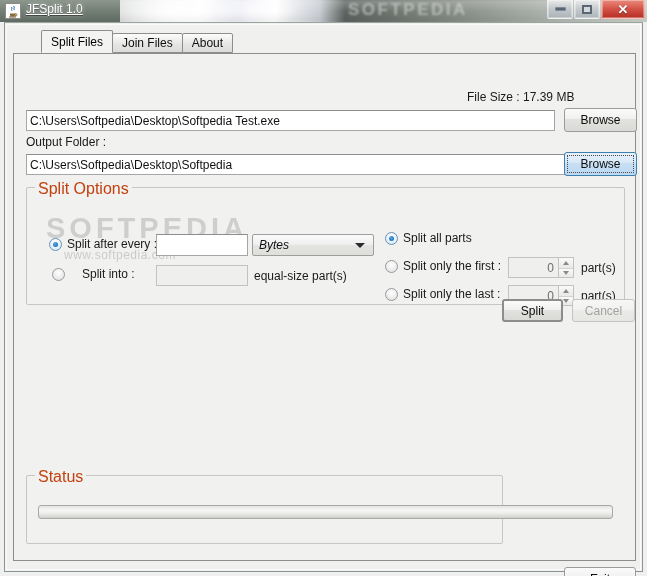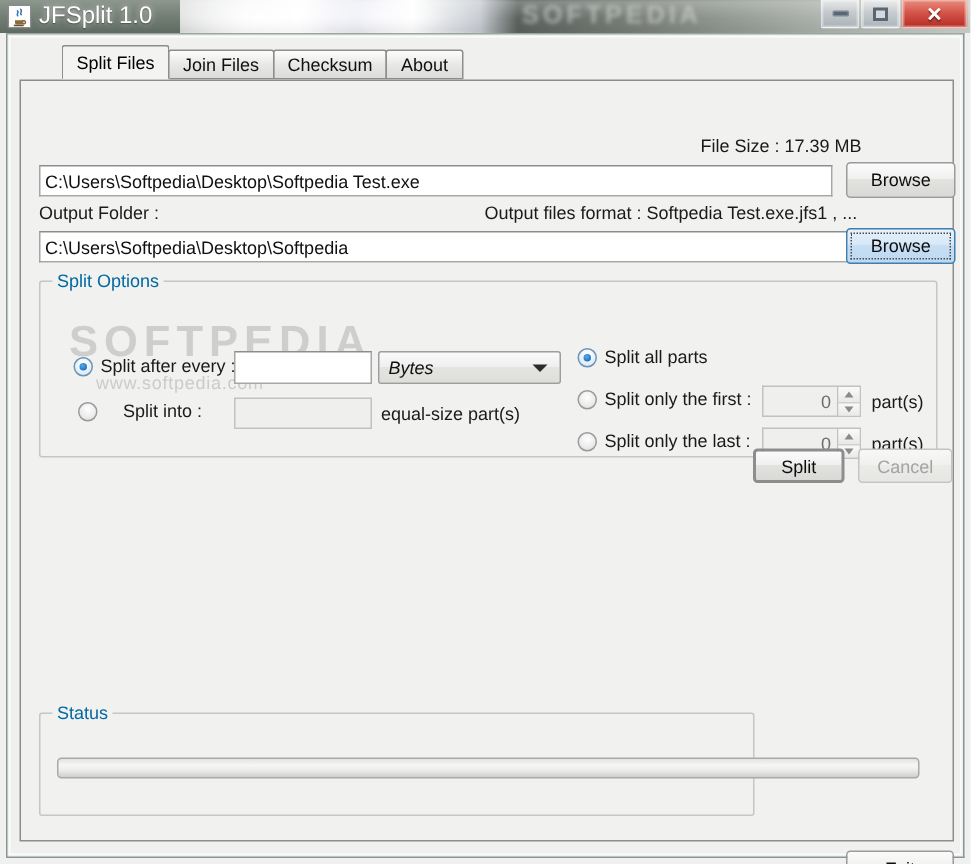--- a/index.html
+++ b/index.html
@@ -50,23 +50,24 @@
   #titlebar .tb-left {
     position: absolute; left: 0; top: 0; width: 120px; height: 22px;
     background: linear-gradient(to bottom, #8d978e, #737e75 50%, #5f6a62);
   }
   #app-icon {
     position: absolute; left: 5px; top: 3px;
     width: 16px; height: 16px;
   }
   #app-title {
     position: absolute; left: 26px; top: 2px;
-    font-size: 16px; color: #ffffff;
+    font-size: 12px; color: #ffffff;
     text-shadow: 0 0 4px rgba(255,255,255,.6), 0 1px 1px rgba(0,0,0,.55);
     white-space: nowrap;
+    text-decoration: underline;
   }
 
   
   .winbtns { position: absolute; right: 2px; top: 0px; display: flex; gap: 0; }
   .winbtn {
     width: 26px; height: 19px;
     border: 1px solid rgba(255,255,255,.55);
     border-top: none;
     border-radius: 0 0 2px 2px;
     display: flex; align-items: center; justify-content: center;
@@ -180,21 +181,21 @@
   .group .gbox {
     position: absolute; left: 0; top: 7px; right: 0; bottom: 0;
     border: 1px solid #c6c6c4;
     border-radius: 2px;
     background: transparent;
   }
   .group .gtitle {
     position: absolute; left: 9px; top: 0;
     background: #f1f1f0;
     padding: 0 3px;
-    font-size: 12px; color: #0369a1;
+    font-size: 16px; color: #c2410c;
     white-space: nowrap;
   }
 
   
   .radio-row { position: absolute; display: flex; align-items: center; }
   .radio {
     width: 13px; height: 13px; border-radius: 50%;
     background: radial-gradient(circle at 50% 35%, #ffffff, #ebebeb 60%, #dcdcdc);
     border: 1px solid #9a9a9a;
     position: relative; flex: 0 0 auto;
@@ -317,39 +318,35 @@
     <div id="client-inner">
 
       <div id="tabstrip">
         <div class="tab active">
           <span>Split Files</span>
         </div>
         <div class="tab">
           <span>Join Files</span>
         </div>
         <div class="tab">
-          <span>Checksum</span>
-        </div>
-        <div class="tab">
           <span>About</span>
         </div>
       </div>
 
       <div id="tabpanel">
 
         <div class="lbl" style="left:453px; top:36px;">File Size : 17.39 MB</div>
 
         <div class="tfield" style="left:12px; top:56px; width:529px; height:21px;">C:\Users\Softpedia\Desktop\Softpedia Test.exe</div>
 
         <div class="btn" style="left:550px; top:54px; width:73px; height:24px;">
           <span>Browse</span>
         </div>
 
         <div class="lbl" style="left:12px; top:81px;">Output Folder :</div>
-        <div class="lbl" style="left:309px; top:81px;">Output files format : Softpedia Test.exe.jfs1 , ...</div>
 
         <div class="tfield" style="left:12px; top:100px; width:602px; height:21px;">C:\Users\Softpedia\Desktop\Softpedia</div>
 
         <div class="btn focused" style="left:550px; top:98px; width:73px; height:24px;">
           <span class="focusring"></span>
           <span>Browse</span>
         </div>
 
         <div class="group" style="left:12px; top:126px; width:599px; height:125px;">
           <div class="gbox"></div>

